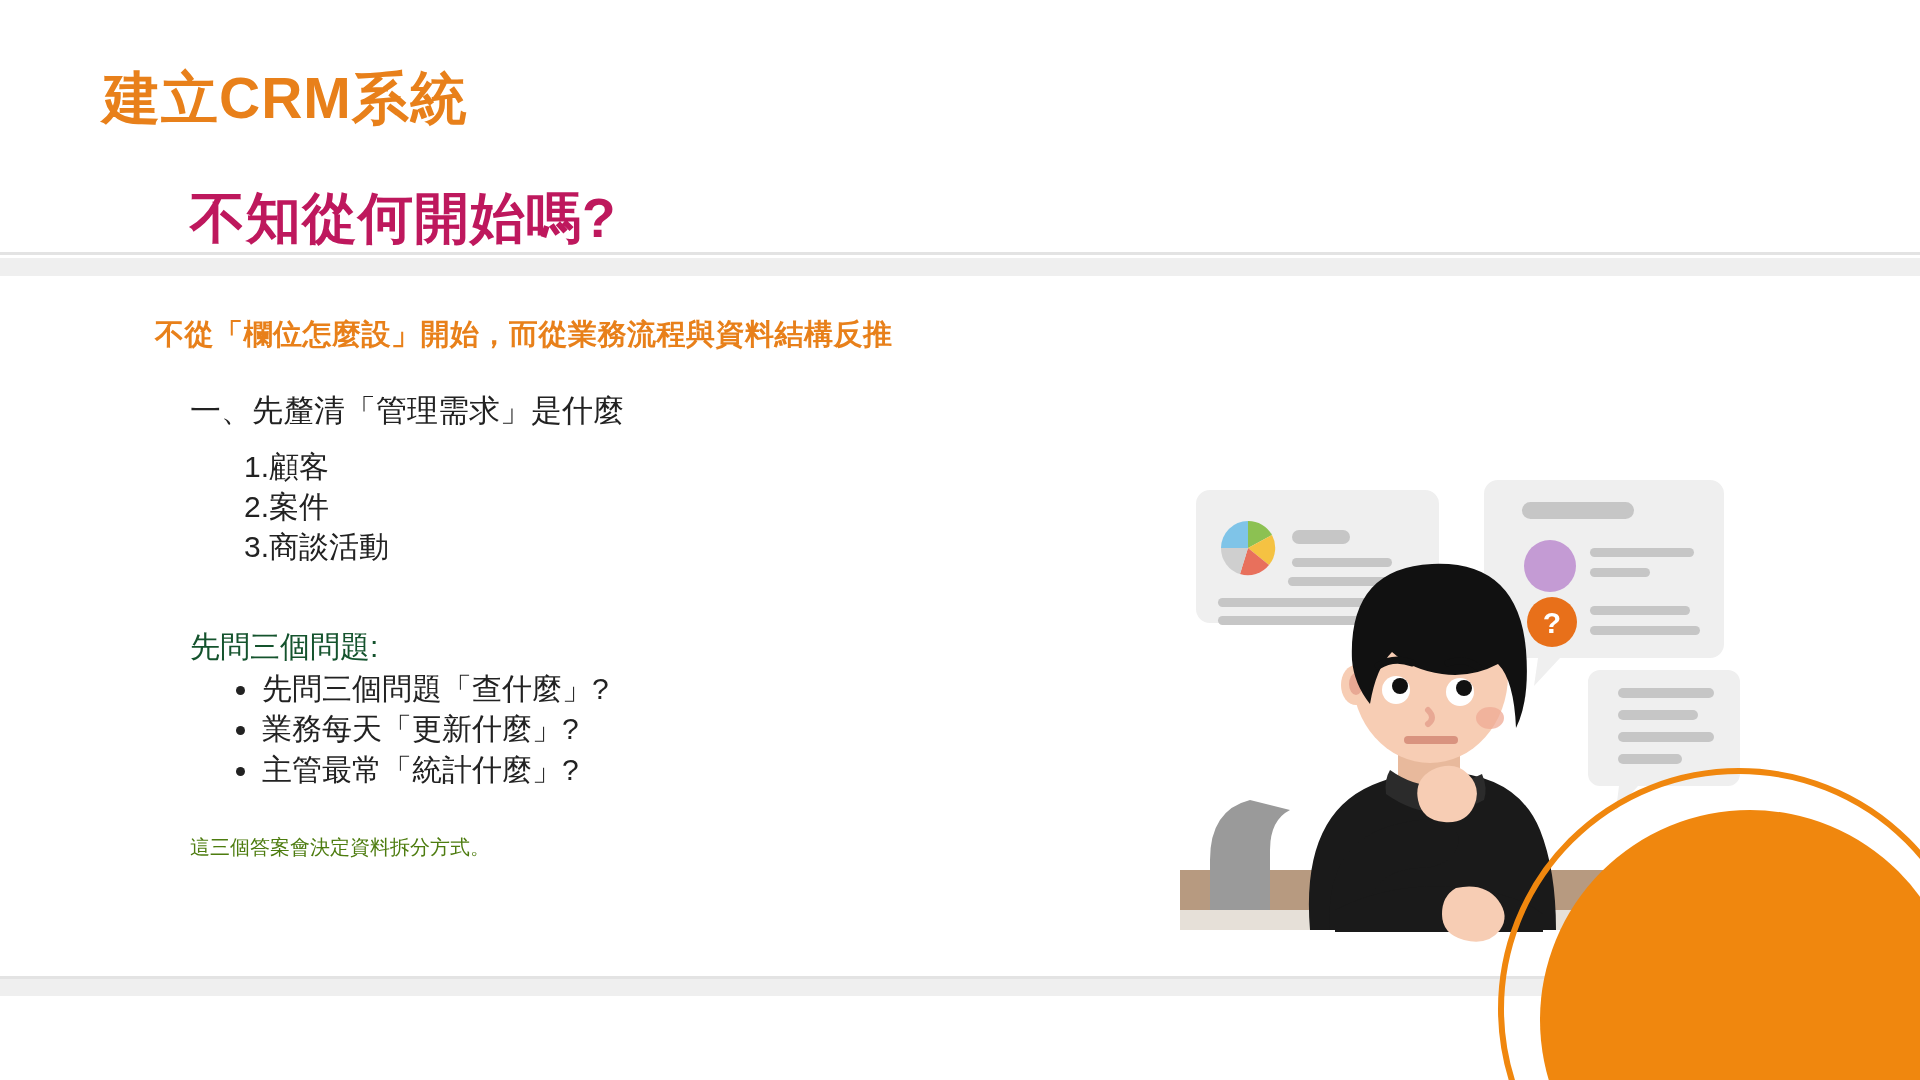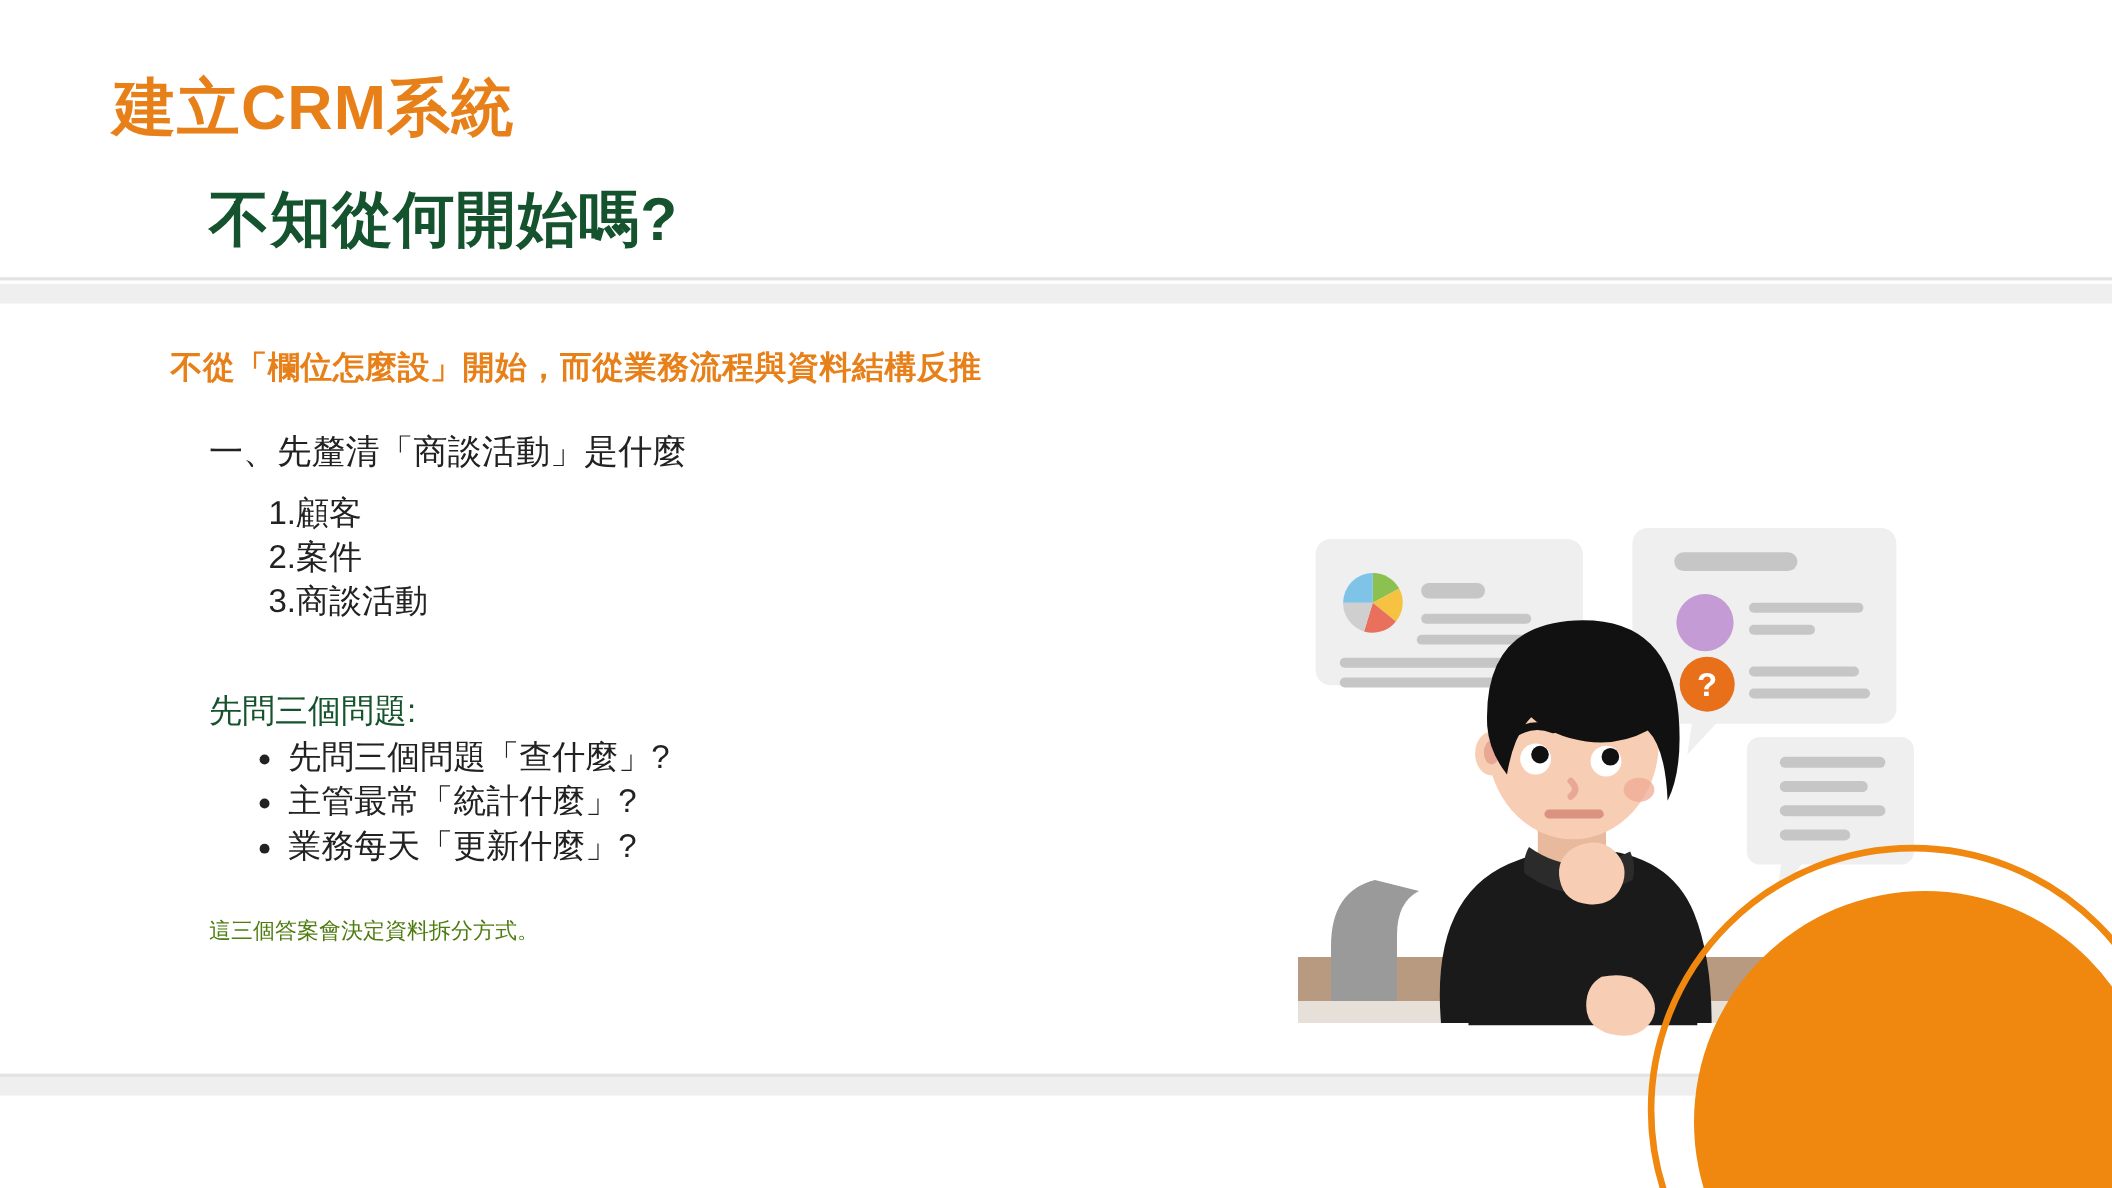--- a/index.html
+++ b/index.html
@@ -13,22 +13,22 @@
   .slide{position:absolute;inset:0;background:#fff;overflow:hidden;}
 
   
   .header{position:absolute;left:0;top:0;width:1880px;height:262px;}
   .title-line1{
     position:absolute;left:103px;top:66px;
     font-size:57px;font-weight:bold;color:#E8801A;
     letter-spacing:1px;line-height:1.15;white-space:nowrap;
   }
   .title-line2{
-    position:absolute;left:190px;top:168px;
-    font-size:55px;font-weight:bold;color:#14532d;
+    position:absolute;left:190px;top:187px;
+    font-size:55px;font-weight:bold;color:#be185d;
     letter-spacing:1px;line-height:1.15;white-space:nowrap;
   }
   .header-rule{
     position:absolute;left:0;top:258px;width:1920px;height:18px;
     background:#EFEFEF;
   }
   .header-rule-thin{
     position:absolute;left:0;top:252px;width:1920px;height:3px;
     background:#E3E3E3;
   }
@@ -94,36 +94,36 @@
     <div class="header-rule-thin"></div>
     <div class="header-rule"></div>
   </div>
 
   <div class="body-wrap">
 
     <div class="lead">不從「欄位怎麼設」開始，而從業務流程與資料結構反推</div>
 
     <div class="content">
 
-      <div class="sec-head">一、先釐清「商談活動」是什麼</div>
+      <div class="sec-head">一、先釐清「管理需求」是什麼</div>
 
       <ul class="num-list">
         <li>1.顧客</li>
         <li>2.案件</li>
         <li>3.商談活動</li>
       </ul>
 
       <div class="gap"></div>
 
       <div class="q-head">先問三個問題:</div>
 
       <ul class="bul-list">
         <li>先問三個問題「查什麼」?</li>
+        <li>業務每天「更新什麼」?</li>
         <li>主管最常「統計什麼」?</li>
-        <li>業務每天「更新什麼」?</li>
       </ul>
 
       <div class="gap"></div>
 
       <div class="closing">這三個答案會決定資料拆分方式。</div>
     </div>
   </div>
 
   <div class="illus">
     <svg width="600" height="520" viewBox="0 0 600 520" xmlns="http://www.w3.org/2000/svg">

